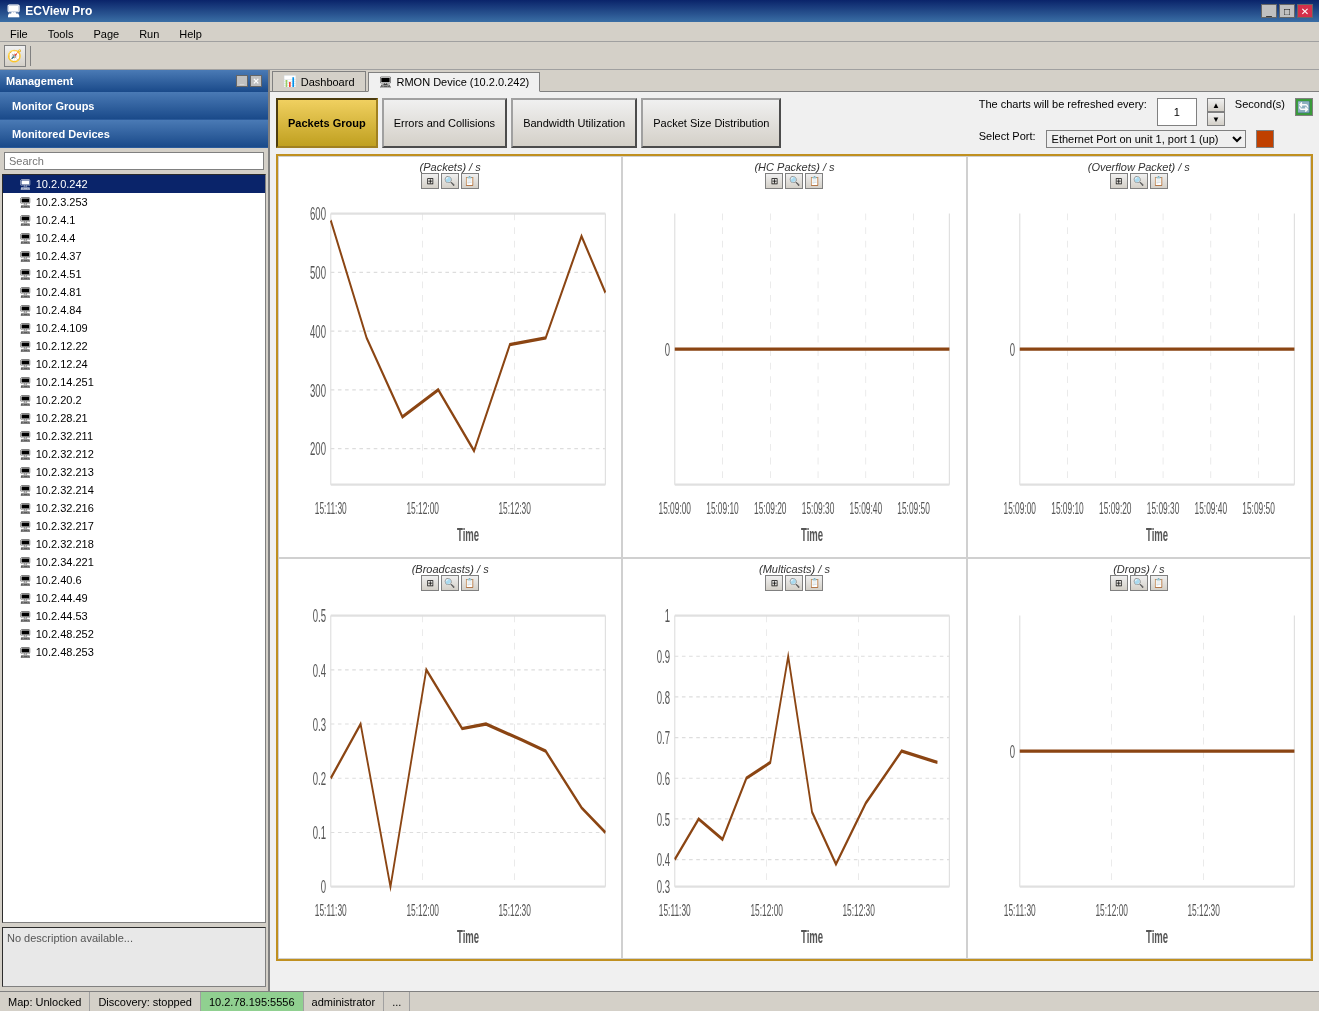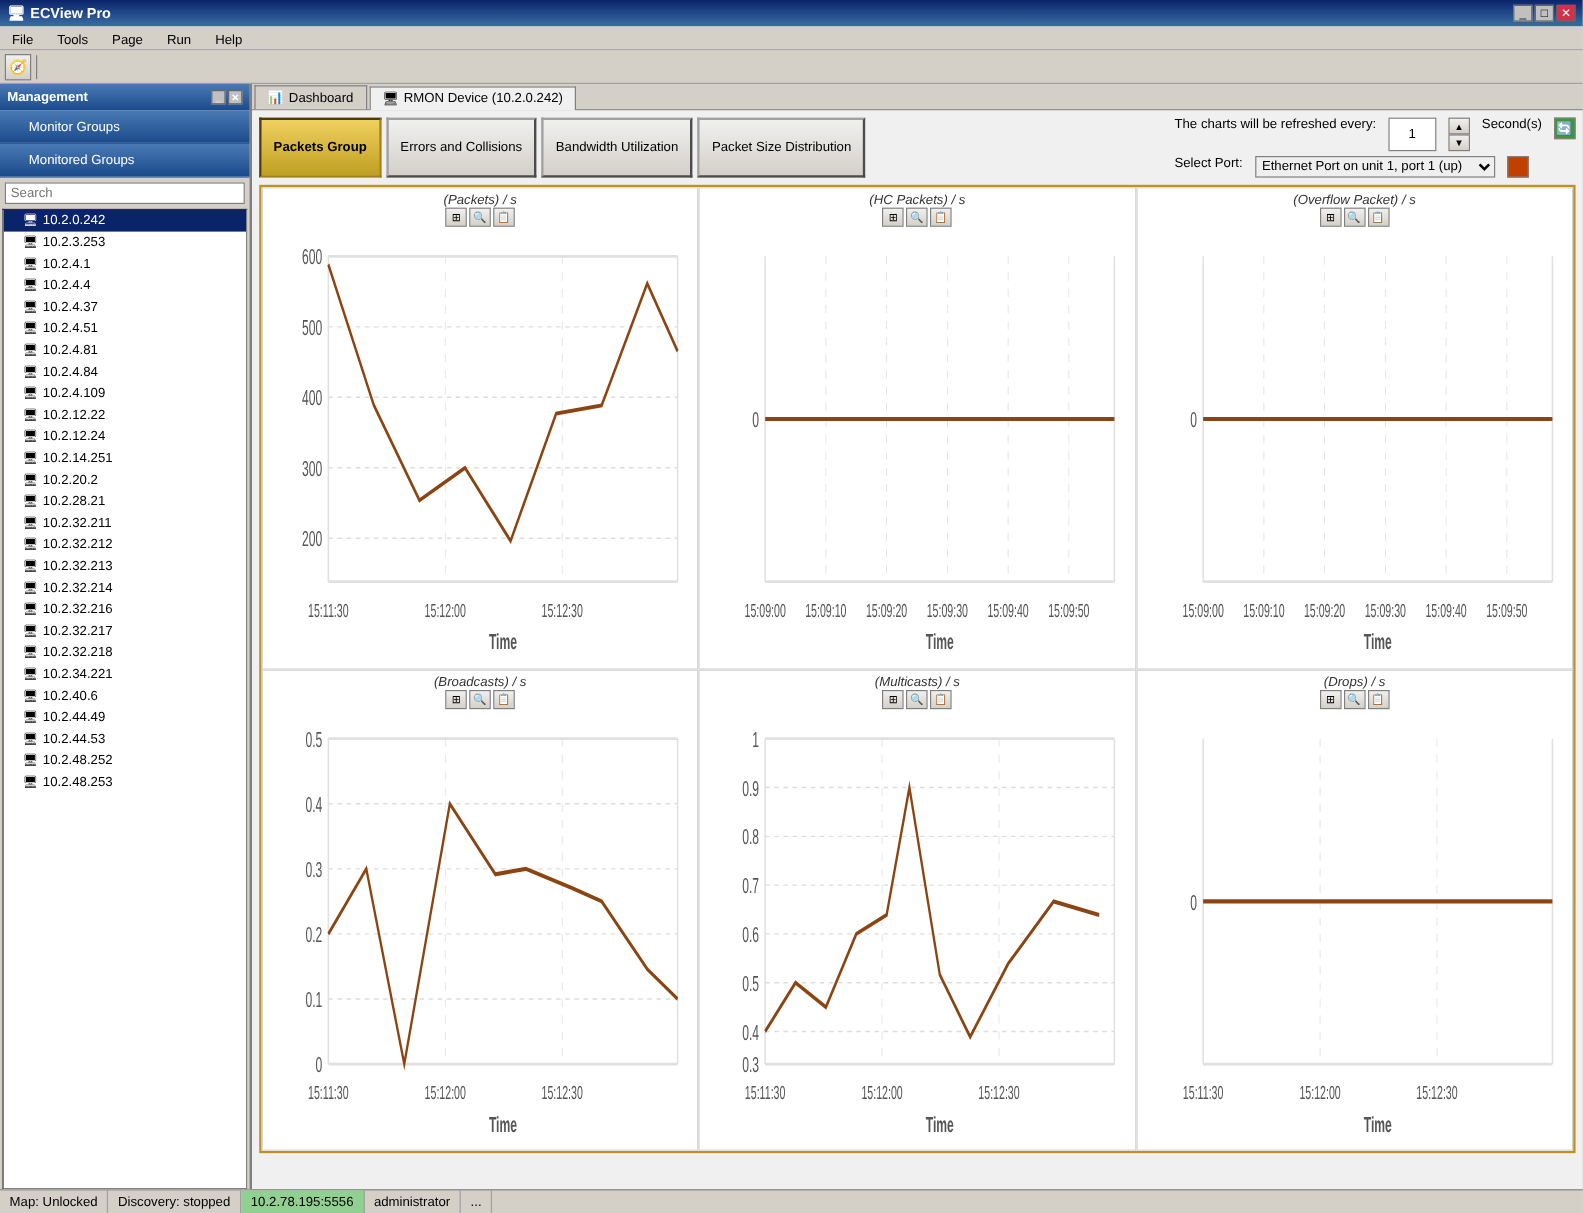--- a/index.html
+++ b/index.html
@@ -44,42 +44,42 @@
     }
 
     
     #main-container {
       display: flex;
       height: calc(100vh - 70px - 20px);
     }
 
     
     #left-panel {
-      width: 210px;
+      width: 270px;
       background: #d4d0c8;
       border-right: 2px solid #808080;
       display: flex;
       flex-direction: column;
       flex-shrink: 0;
     }
 
     
     .panel-title {
       background: linear-gradient(to bottom, #4a7ab5, #1a4a8a);
       color: white; height: 22px; display: flex; align-items: center;
       justify-content: space-between; padding: 0 6px; font-weight: bold; font-size: 11px;
     }
     .panel-controls { display: flex; gap: 2px; }
     .panel-ctrl { width: 12px; height: 12px; background: #c0c0c0; border: 1px solid #666; font-size: 8px; cursor: pointer; display: flex; align-items: center; justify-content: center; }
 
     
     .nav-item {
       background: linear-gradient(to bottom, #4a7ab5, #1a4a8a);
       color: white; height: 28px; display: flex; align-items: center;
-      padding: 0 24px; font-weight: normal; font-size: 11px; cursor: pointer;
+      padding: 0 12px; font-weight: bold; font-size: 11px; cursor: pointer;
       border-bottom: 1px solid #2a5a9a;
     }
 
     .rmon-header {
       background: linear-gradient(to bottom, #6a9ad5, #3a6aa5);
       color: white; height: 24px; display: flex; align-items: center;
       padding: 0 12px; font-weight: bold; font-size: 11px;
     }
 
     
@@ -251,21 +251,21 @@
   <div id="left-panel">
     <div class="panel-title">
       <span>Management</span>
       <div class="panel-controls">
         <div class="panel-ctrl">_</div>
         <div class="panel-ctrl">✕</div>
       </div>
     </div>
 
     <div class="nav-item">Monitor Groups</div>
-    <div class="nav-item">Monitored Groups</div>
+    <div class="nav-item">Monitored Devices</div>
 
     <input id="search-box" type="text" placeholder="Search" style="">
 
     <div id="tree-container">
 
     <div class="tree-item selected">
           <span style="font-size:10px;">🖥</span>
           <span>10.2.0.242</span>
         </div>
         <div class="tree-item">
@@ -367,20 +367,23 @@
         <div class="tree-item">
           <span style="font-size:10px;">🖥</span>
           <span>10.2.48.252</span>
         </div>
         <div class="tree-item">
           <span style="font-size:10px;">🖥</span>
           <span>10.2.48.253</span>
         </div>
       </div>
 
+    <div id="desc-box">
+      <span>No description available...</span>
+    </div>
   </div>
 
   <div id="right-panel">
 
     <div id="tab-bar">
       <div class="tab">
         <span>📊</span>
         <span>Dashboard</span>
       </div>
       <div class="tab active">

